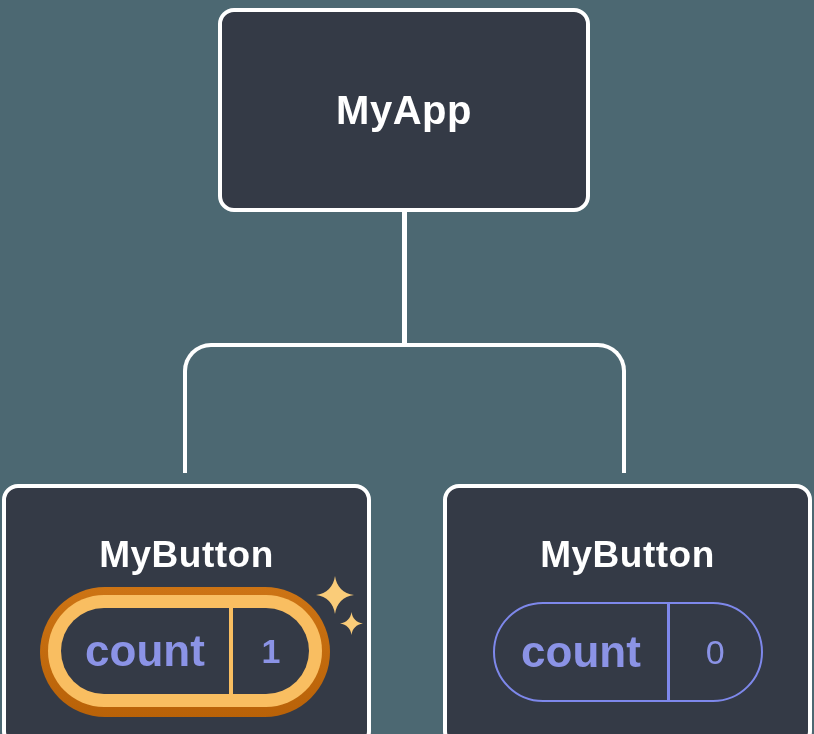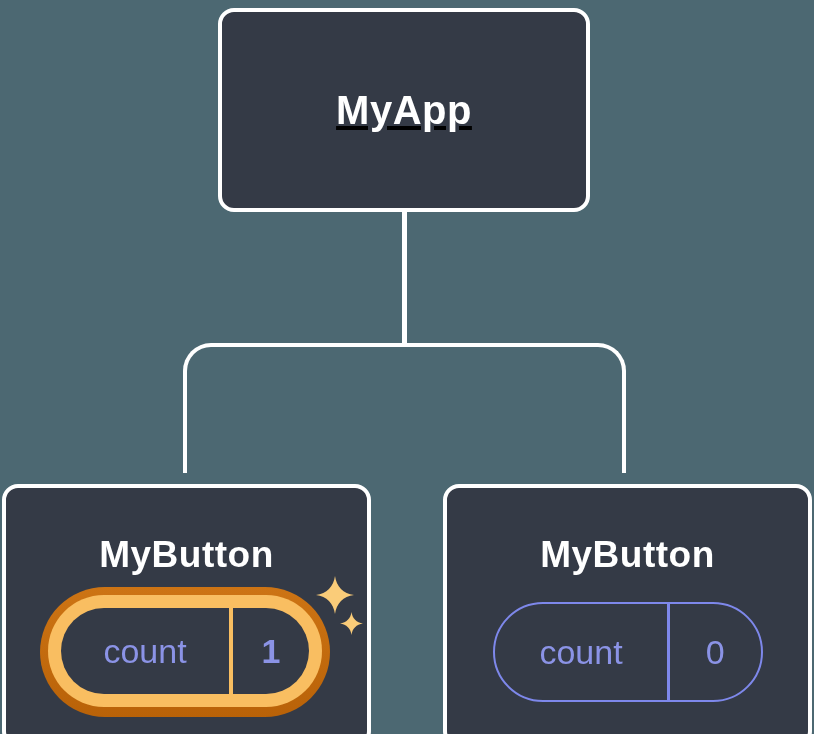--- a/index.html
+++ b/index.html
@@ -13,21 +13,21 @@
   }
   .node {
     position: absolute;
     background: var(--node-fill, #343A46);
     border: 4px solid var(--node-border, #FFFFFF);
     border-radius: 16px;
     box-sizing: border-box;
   }
   .root {
     left: 218px; top: 8px; width: 372px; height: 204px;
-    display: flex; align-items: center; justify-content: center; text-decoration: underline;
+    display: flex; align-items: center; justify-content: center;
   }
   .root-label {
     font-size: 40px; font-weight: 700;
     color: var(--node-label, #FFFFFF);
     letter-spacing: 0.5px;
   }
   .stem {
     position: absolute; left: 402px; top: 210px;
     width: 5px; height: 136px;
     background: var(--connector, #FFFFFF);
@@ -70,22 +70,23 @@
   }
   .pill-core {
     width: 100%; height: 100%;
     border-radius: 999px;
     background: var(--node-fill, #343A46);
     display: flex; align-items: stretch;
     overflow: hidden;
   }
   .state-key {
     display: flex; align-items: center; justify-content: center;
-    font-size: 34px;
+    font-size: 44px;
     color: var(--state-text, #8B93E6);
+    font-weight: bold;
   }
   .state-value {
     flex: 1;
     display: flex; align-items: center; justify-content: center;
     font-size: 34px;
     color: var(--state-text, #8B93E6);
   }
   .pill-core .state-key { width: 168px; }
   .pill-core .state-value { font-weight: 700; }
   .pill-divider.gold { width: 4px; background: var(--highlight-ring-inner, #F9BE61); }

